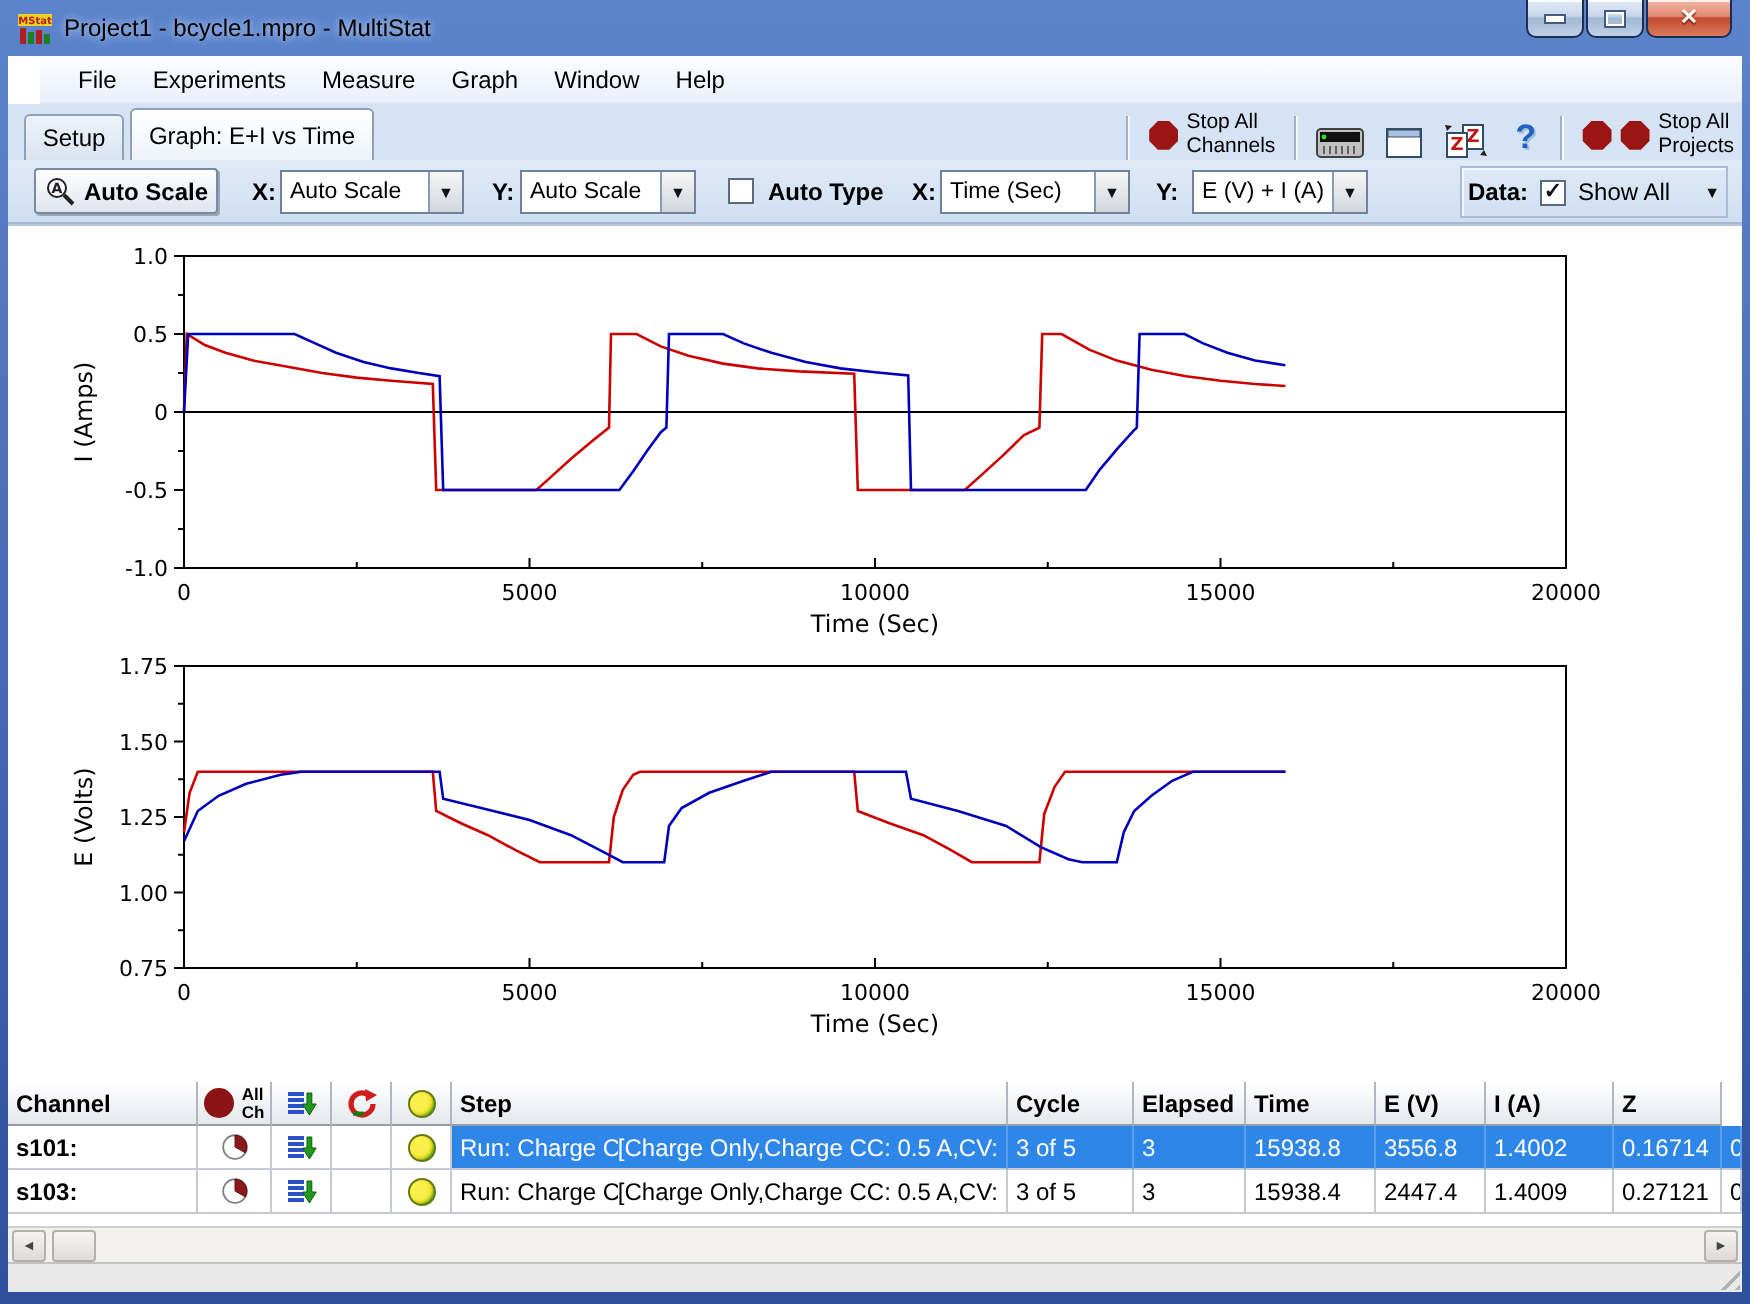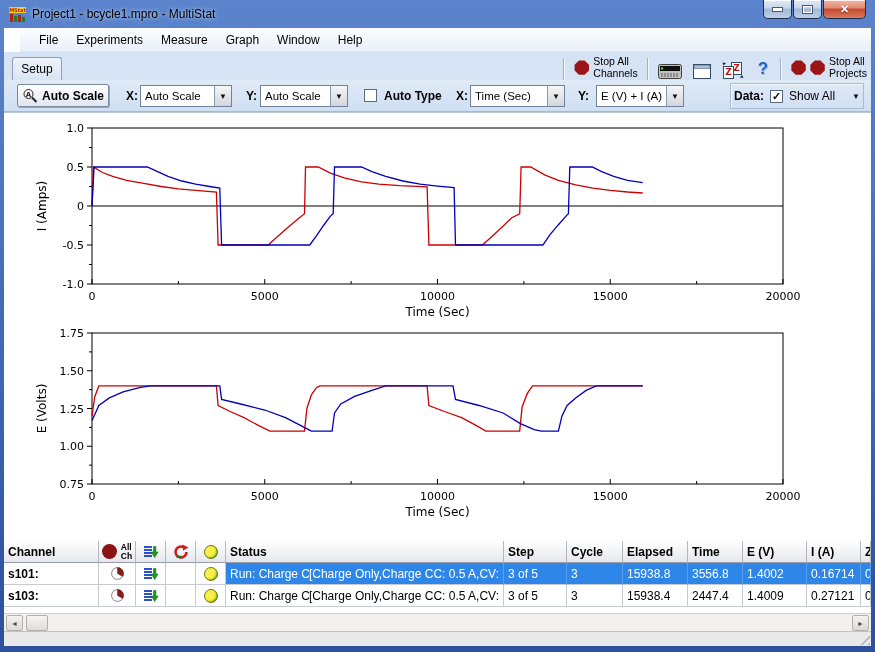--- a/index.html
+++ b/index.html
@@ -105,20 +105,23 @@
       <span class="menu-item">Experiments</span>
       <span class="menu-item">Measure</span>
       <span class="menu-item">Graph</span>
       <span class="menu-item">Window</span>
       <span class="menu-item">Help</span>
     </div>
 
     <div class="tabstrip">
       <div class="tab inactive">
           <span>Setup</span>
+        </div>
+      <div class="tab active">
+          <span>Graph: E+I vs Time</span>
         </div>
       <div class="strip-tools">
         <span class="vsep"></span>
         <div class="toolbtn">
           <span class="stop-oct"></span>
           <span class="two-line"><span>Stop All</span><br><span>Channels</span></span>
         </div>
         <span class="vsep"></span>
         <div class="toolbtn">
           <svg width="24" height="15" viewBox="0 0 24 15">
@@ -297,21 +300,20 @@
         <div class="cell icon-c">
           <svg width="18" height="16" viewBox="0 0 18 16">
             <path d="M14.5 8 a5.5 5.5 0 1 1 -2.2 -4.4" fill="none" stroke="#cf1d1d" stroke-width="2.6"></path>
             <path d="M10.5 0.5 L16.5 3.5 L11 6.8 Z" fill="#cf1d1d"></path>
             <path d="M4.5 12.8 h5.5" stroke="#157a15" stroke-width="2"></path>
           </svg>
         </div>
         <div class="cell icon-c">
           <span class="ball"></span>
         </div>
-        <div class="cell">Status</div>
         <div class="cell">Step</div>
         <div class="cell">Cycle</div>
         <div class="cell">Elapsed</div>
         <div class="cell">Time</div>
         <div class="cell">E (V)</div>
         <div class="cell">I (A)</div>
         <div class="cell">Z</div>
       </div>
 
       <div class="grid trow selected">

